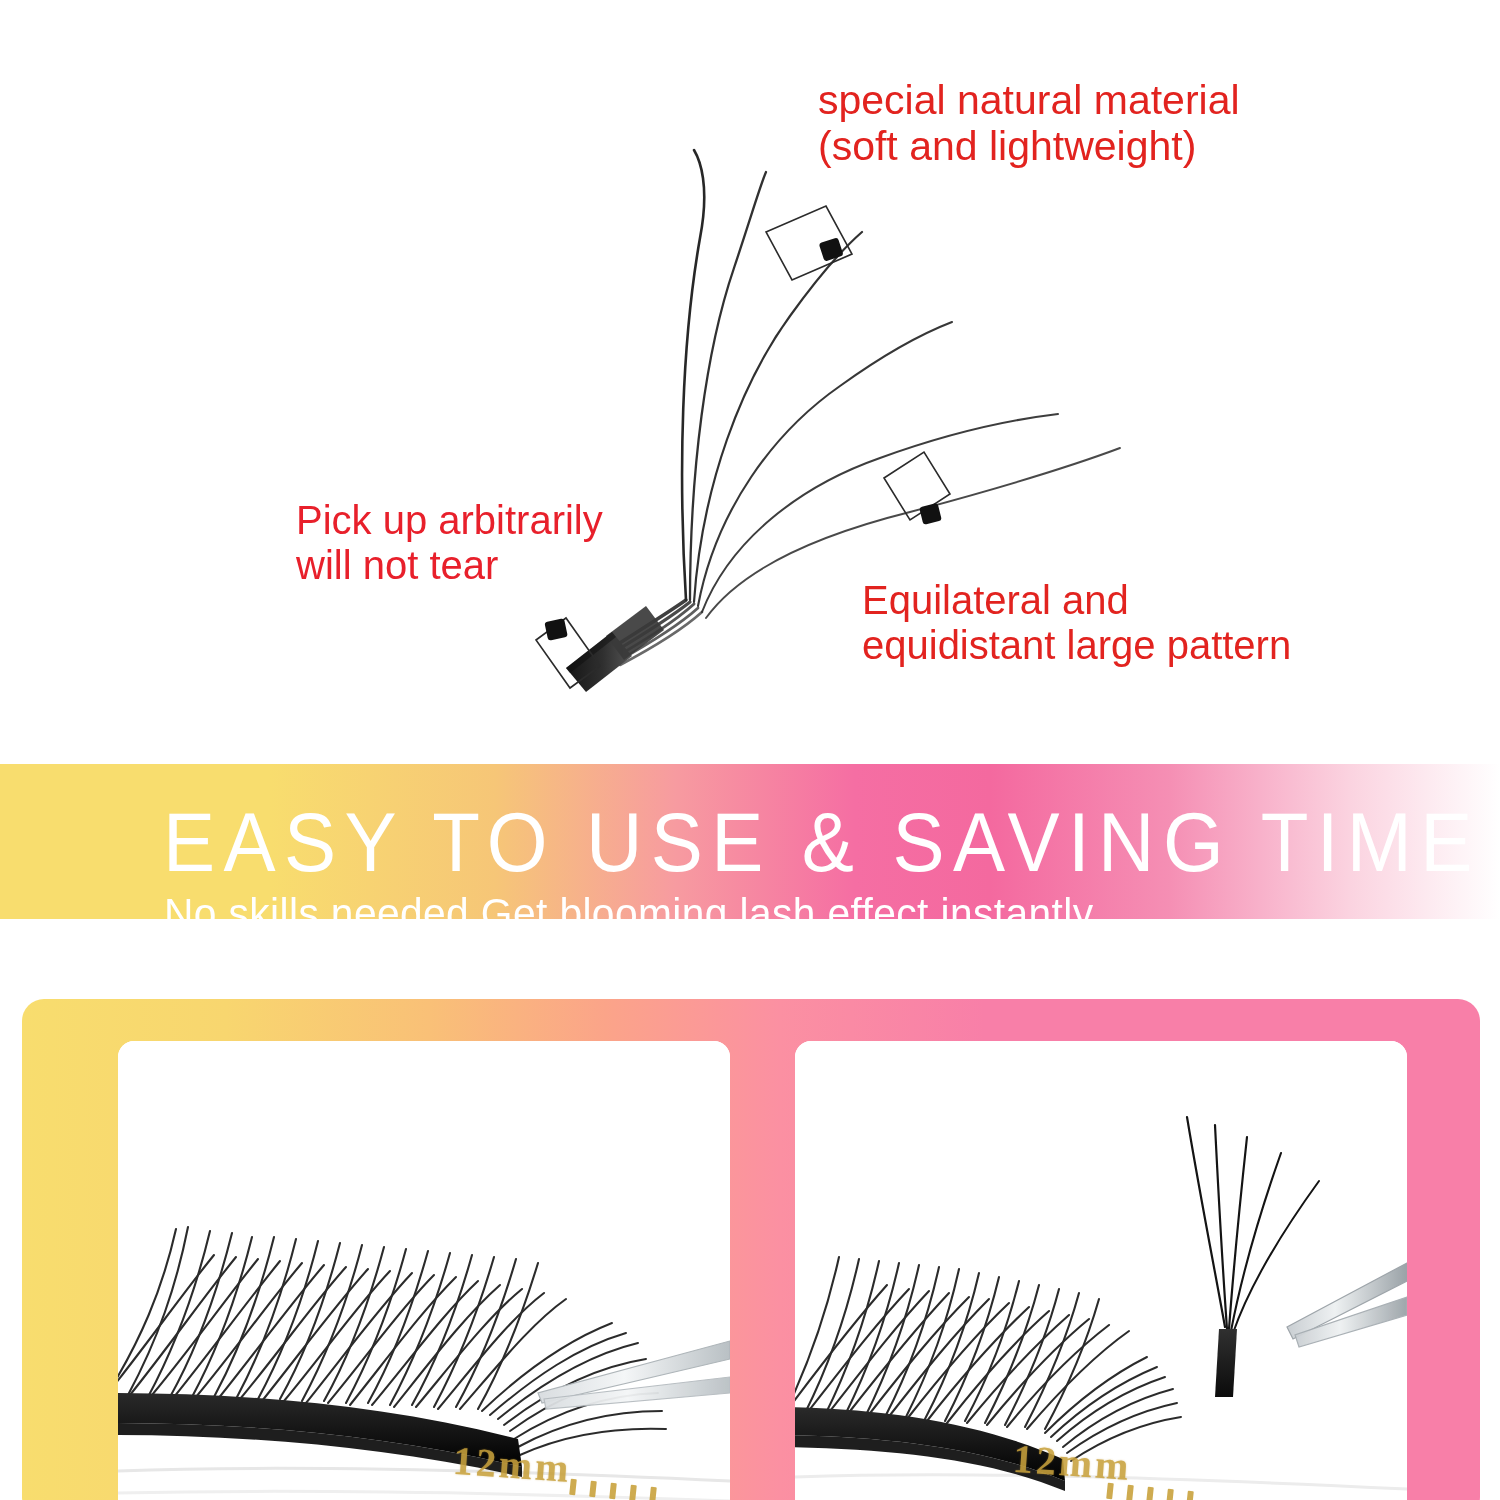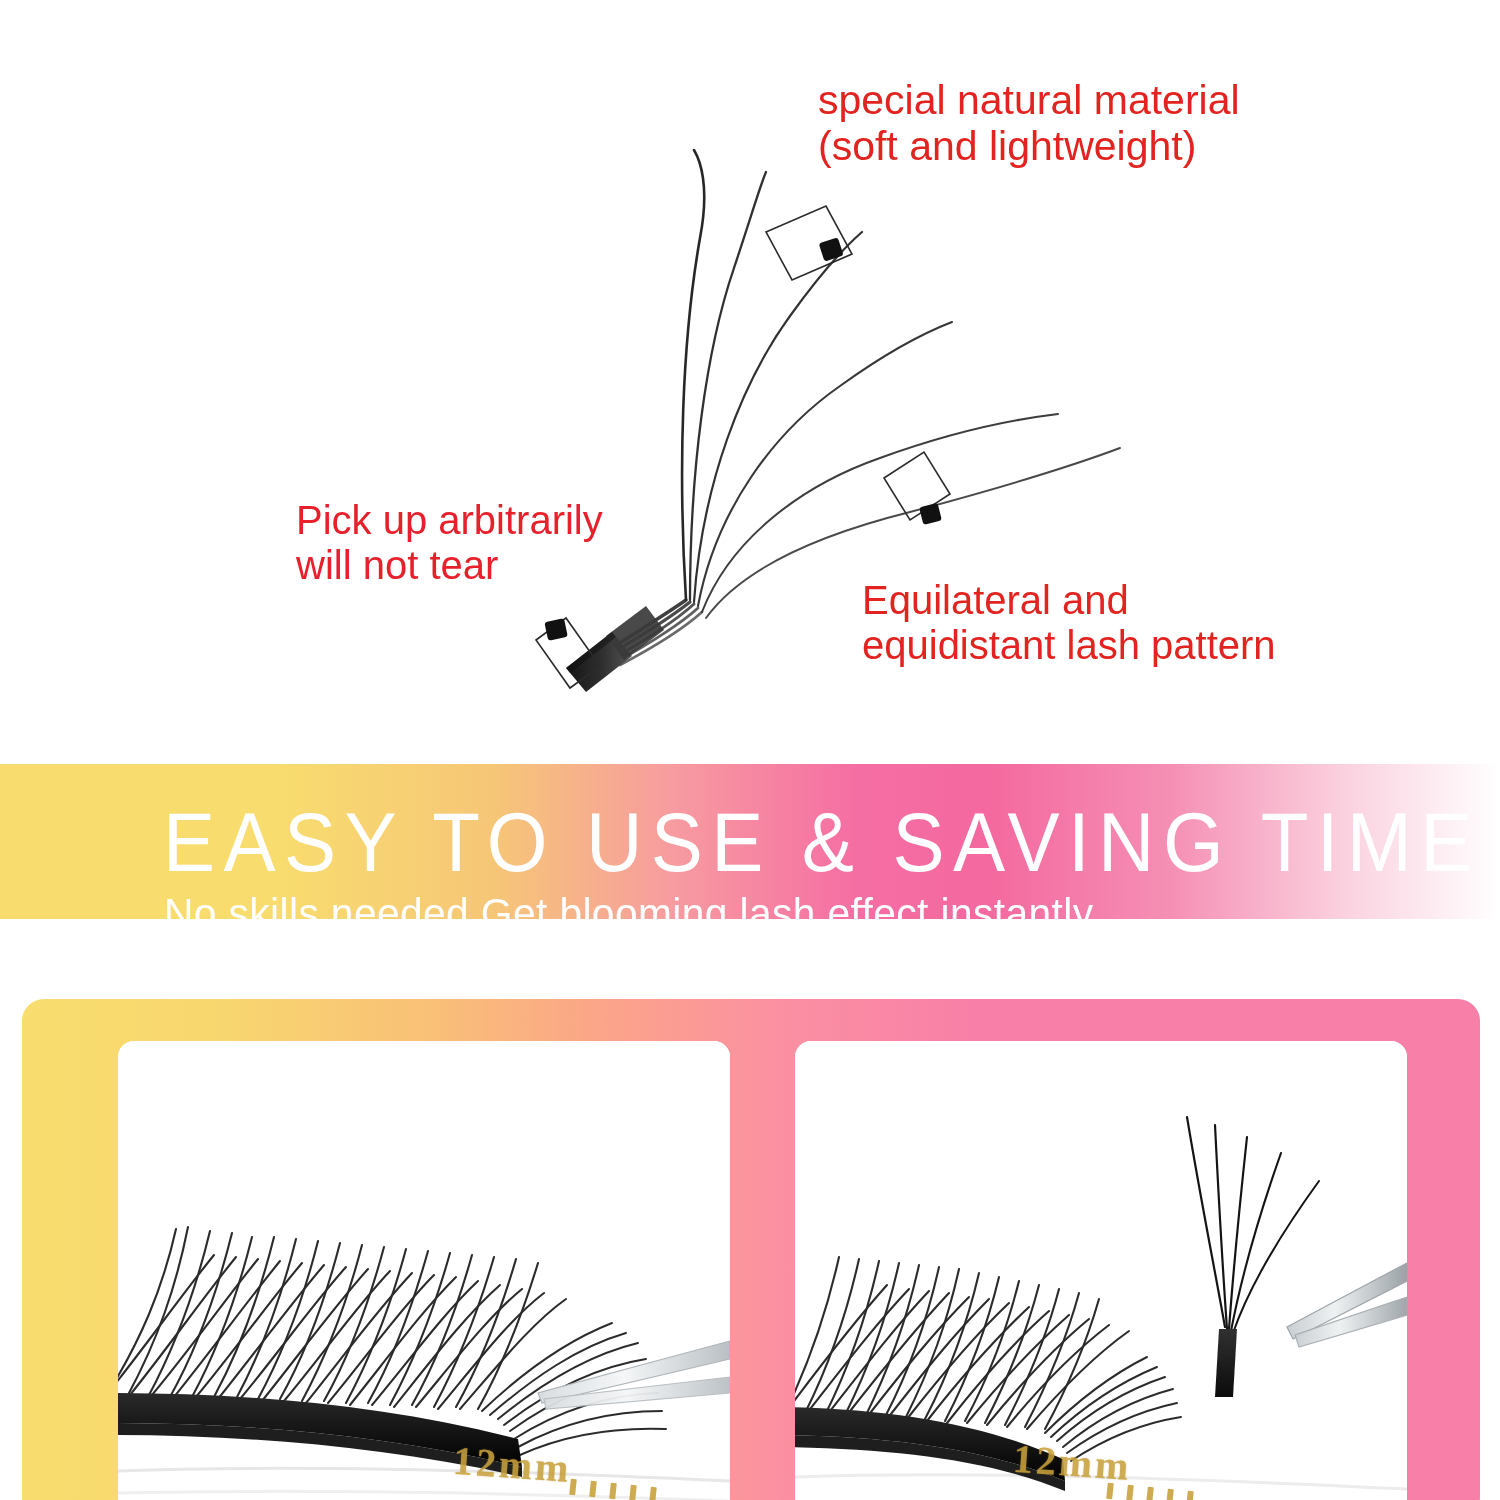--- a/index.html
+++ b/index.html
@@ -188,21 +188,21 @@
     </g>
   </svg>
 
   <div class="callout" id="callout-material">special natural material
 (soft and lightweight)</div>
 
   <div class="callout" id="callout-pick-up">Pick up arbitrarily
 will not tear</div>
 
   <div class="callout" id="callout-equilateral">Equilateral and
-equidistant lash pattern</div>
+equidistant large pattern</div>
 </div>
 
 <div id="banner">
   <div id="banner-title">EASY TO USE &amp; SAVING TIME</div>
   <div id="banner-subtitle">No skills needed.Get blooming lash effect instantly.</div>
 </div>
 
 <div id="photo-frame">
 
   <div class="photo-panel" id="photo-panel-left">

